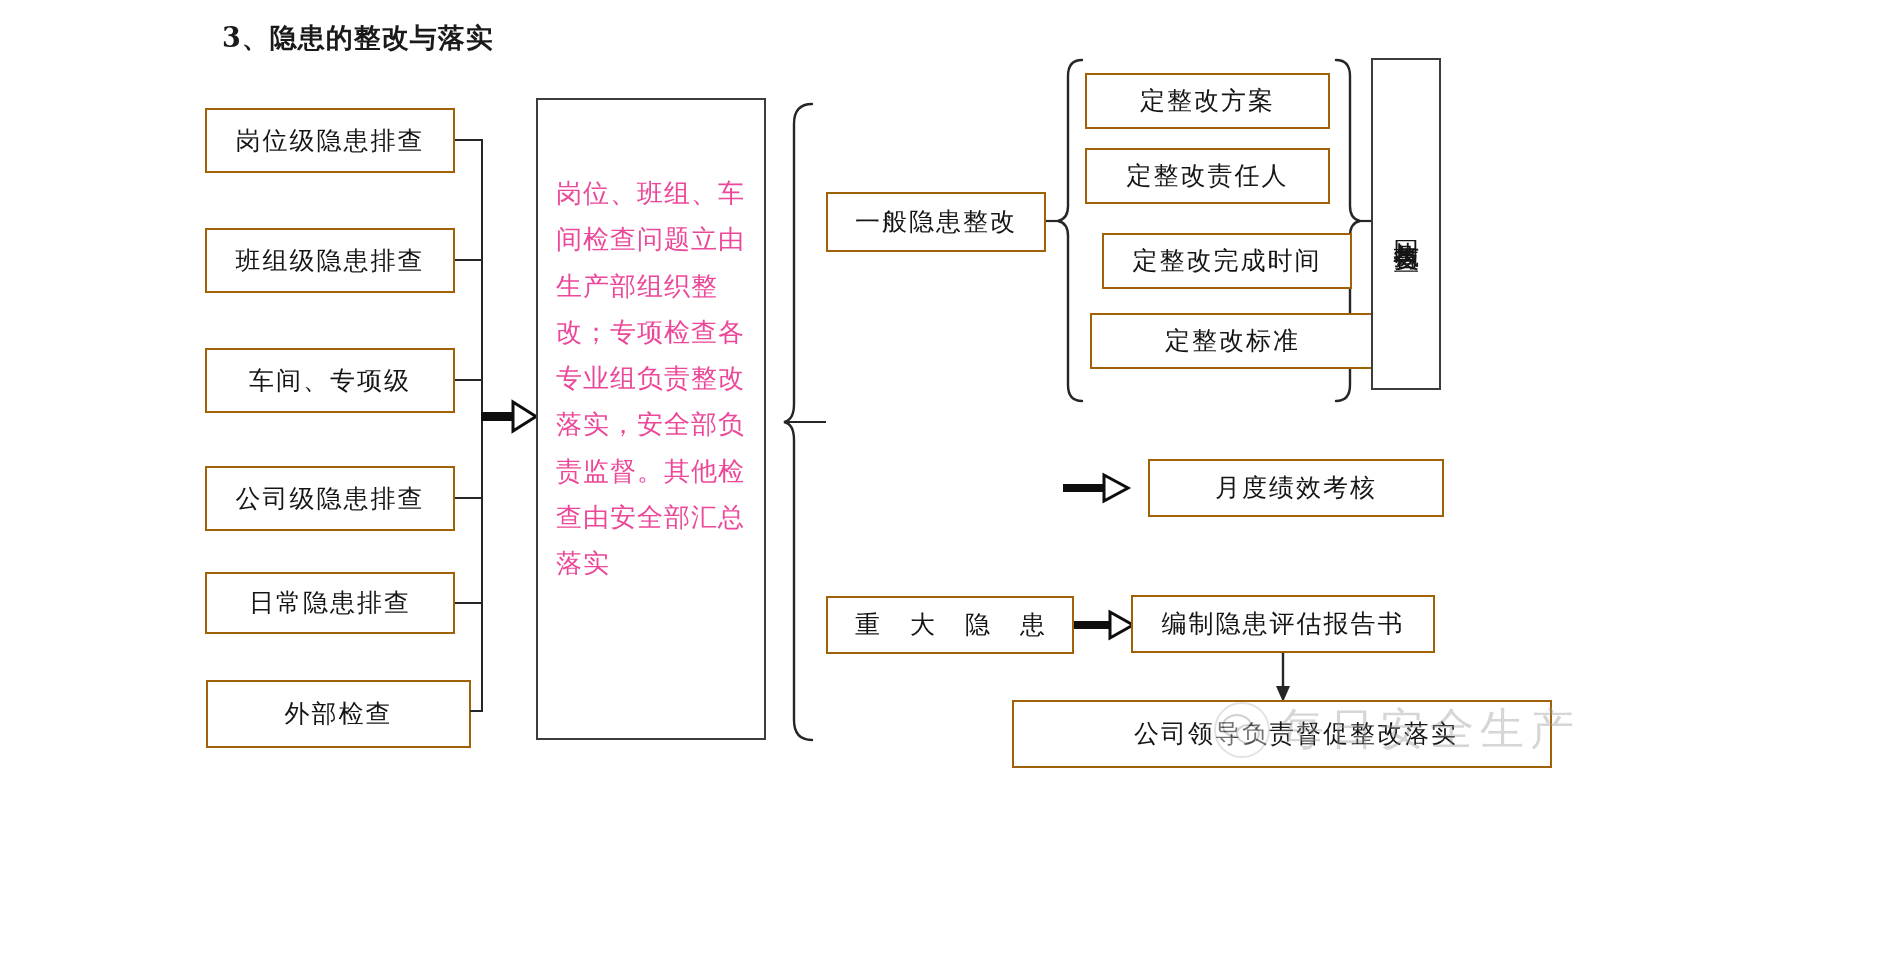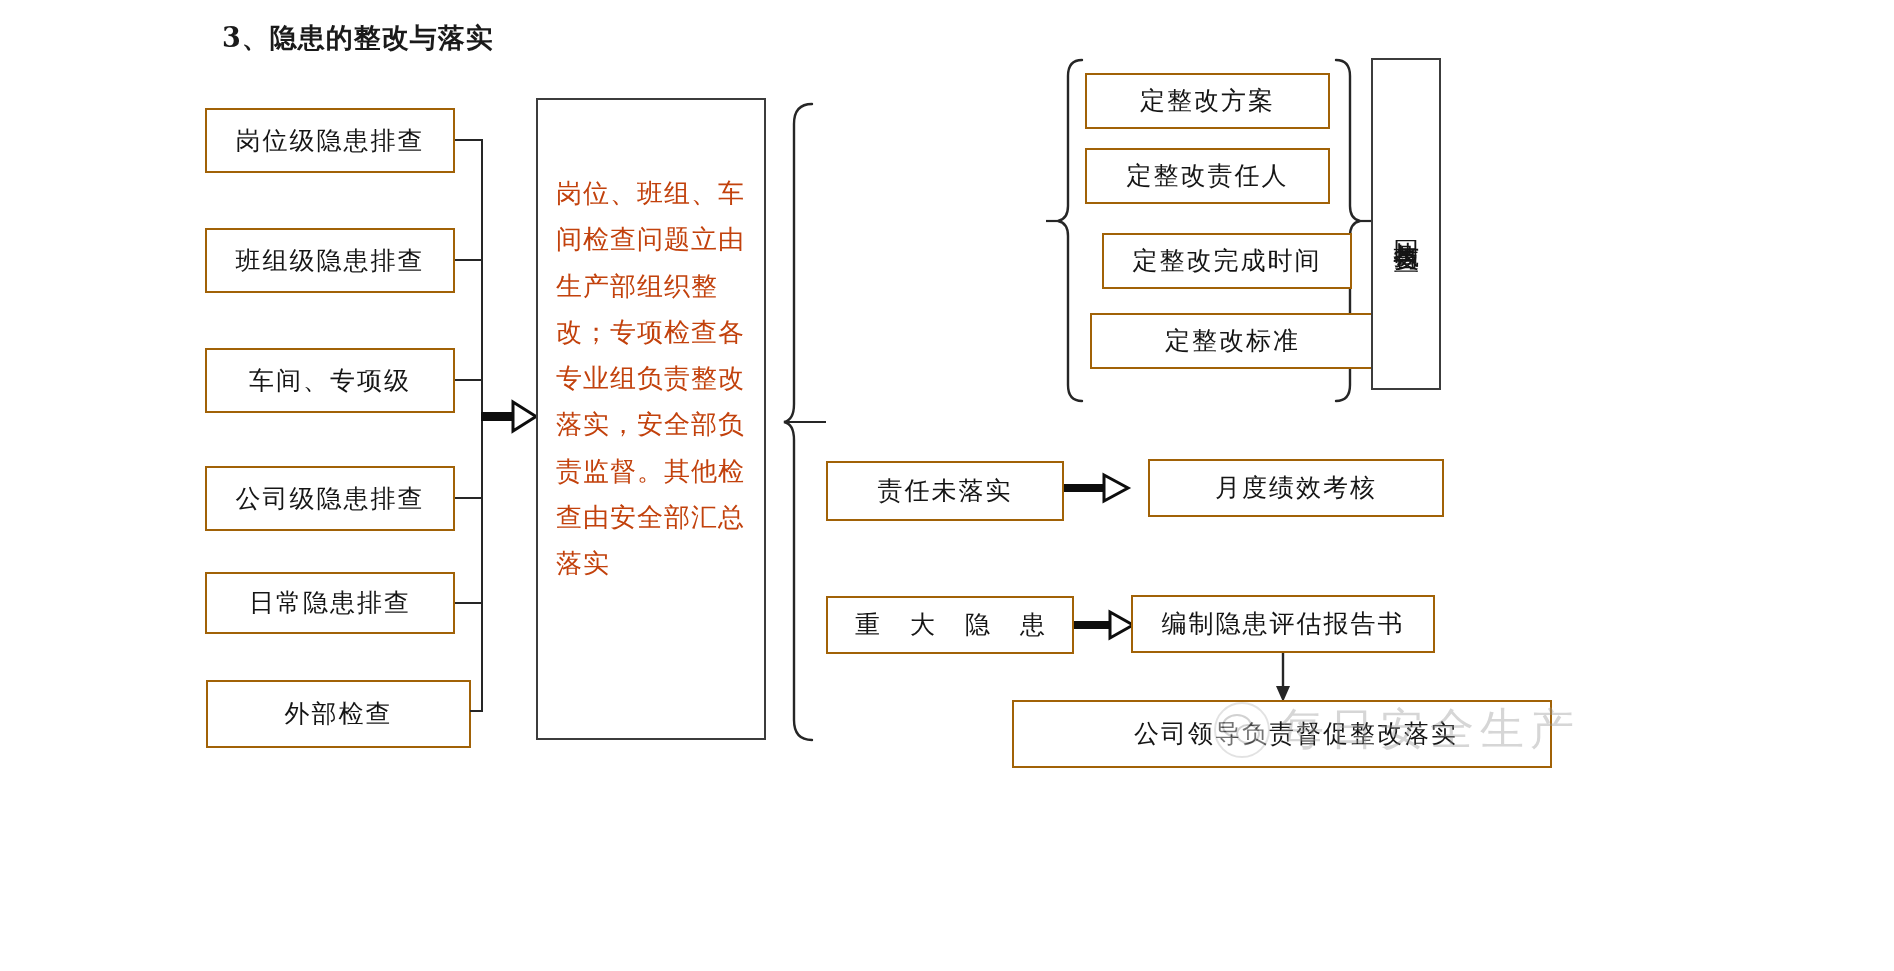--- a/index.html
+++ b/index.html
@@ -50,21 +50,21 @@
   
   .centerbox {
     border: 2px solid #3c3c3c;
     background: #fff;
     display: block;
     padding: 70px 18px 18px 18px;
     font-size: 26px;
     line-height: 1.78;
     letter-spacing: 1px;
     text-align: left;
-    color: #c2410c;
+    color: #ec4899;
     overflow: hidden;
   }
 
   
   .vbox {
     border: 2px solid #3c3c3c;
     background: #fff;
     display: flex;
     align-items: center;
     justify-content: center;
@@ -209,41 +209,41 @@
     <g>
       <line x1="1283" y1="653" x2="1283" y2="694" stroke="#262626" stroke-width="2.4"></line>
       <polygon points="1276,686 1290,686 1283,702" fill="#262626"></polygon>
     </g>
   </svg>
 
   <div class="abs centerbox" style="left:536px; top:98px; width:230px; height:642px;">
     <span>岗位、班组、车间检查问题立由生产部组织整改；专项检查各专业组负责整改落实，安全部负责监督。其他检查由安全部汇总落实</span>
   </div>
 
+  <div class="abs box" style="left:826px; top:192px; width:220px; height:60px;">
+    <span>一般隐患整改</span>
+  </div>
 
   <div class="abs box" style="left:1085px; top:73px; width:245px; height:56px;">
     <span>定整改方案</span>
   </div>
   <div class="abs box" style="left:1085px; top:148px; width:245px; height:56px;">
     <span>定整改责任人</span>
   </div>
   <div class="abs box" style="left:1085px; top:233px; width:250px; height:56px;margin-left:17px;">
     <span>定整改完成时间</span>
   </div>
   <div class="abs box" style="left:1090px; top:313px; width:285px; height:56px;">
     <span>定整改标准</span>
   </div>
 
   <div class="abs vbox" style="left:1371px; top:58px; width:70px; height:332px;">
     <span>回执与复查</span>
   </div>
 
-  <div class="abs box" style="left:826px; top:461px; width:238px; height:60px;">
-    <span>责任未落实</span>
-  </div>
   <div class="abs box" style="left:1148px; top:459px; width:296px; height:58px;">
     <span>月度绩效考核</span>
   </div>
 
   <div class="abs box spaced" style="left:826px; top:596px; width:248px; height:58px;">
     <span>重 大 隐 患</span>
   </div>
   <div class="abs box" style="left:1131px; top:595px; width:304px; height:58px;">
     <span>编制隐患评估报告书</span>
   </div>

